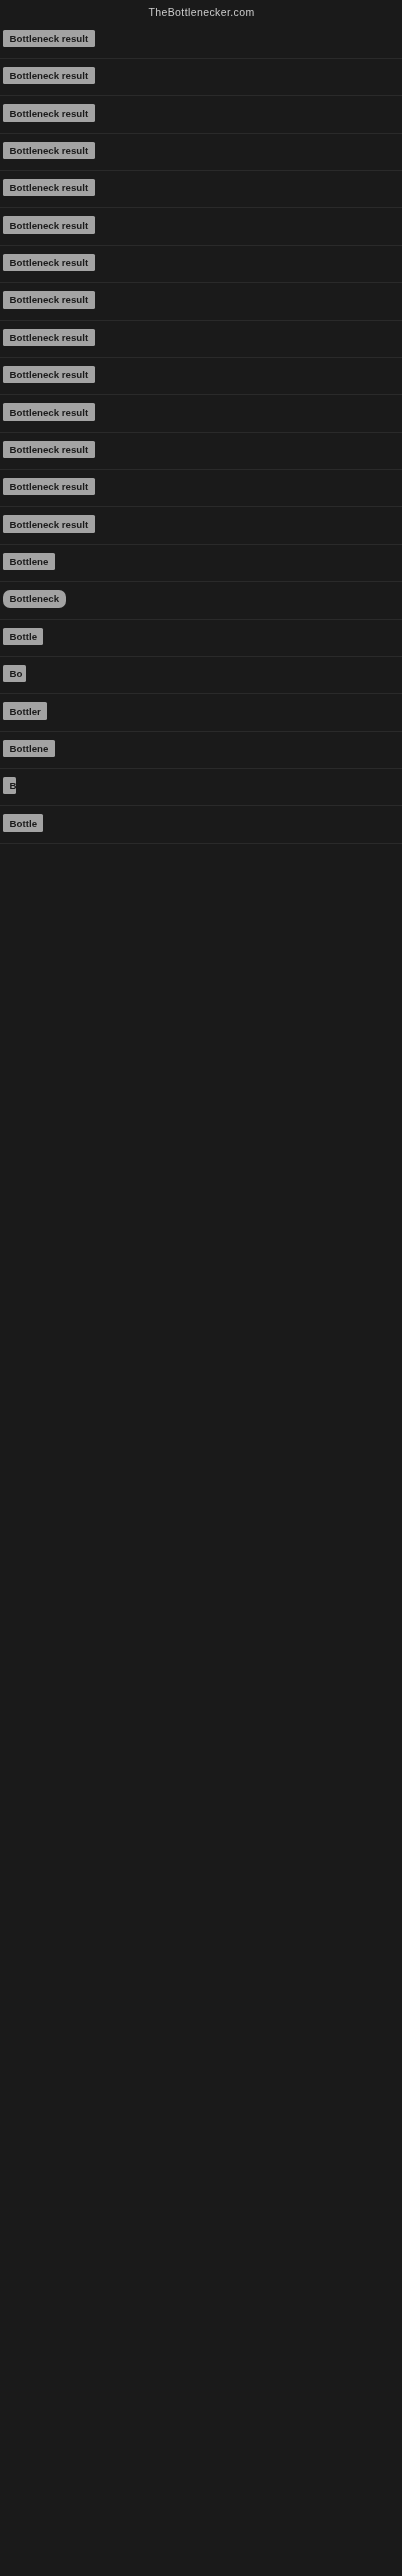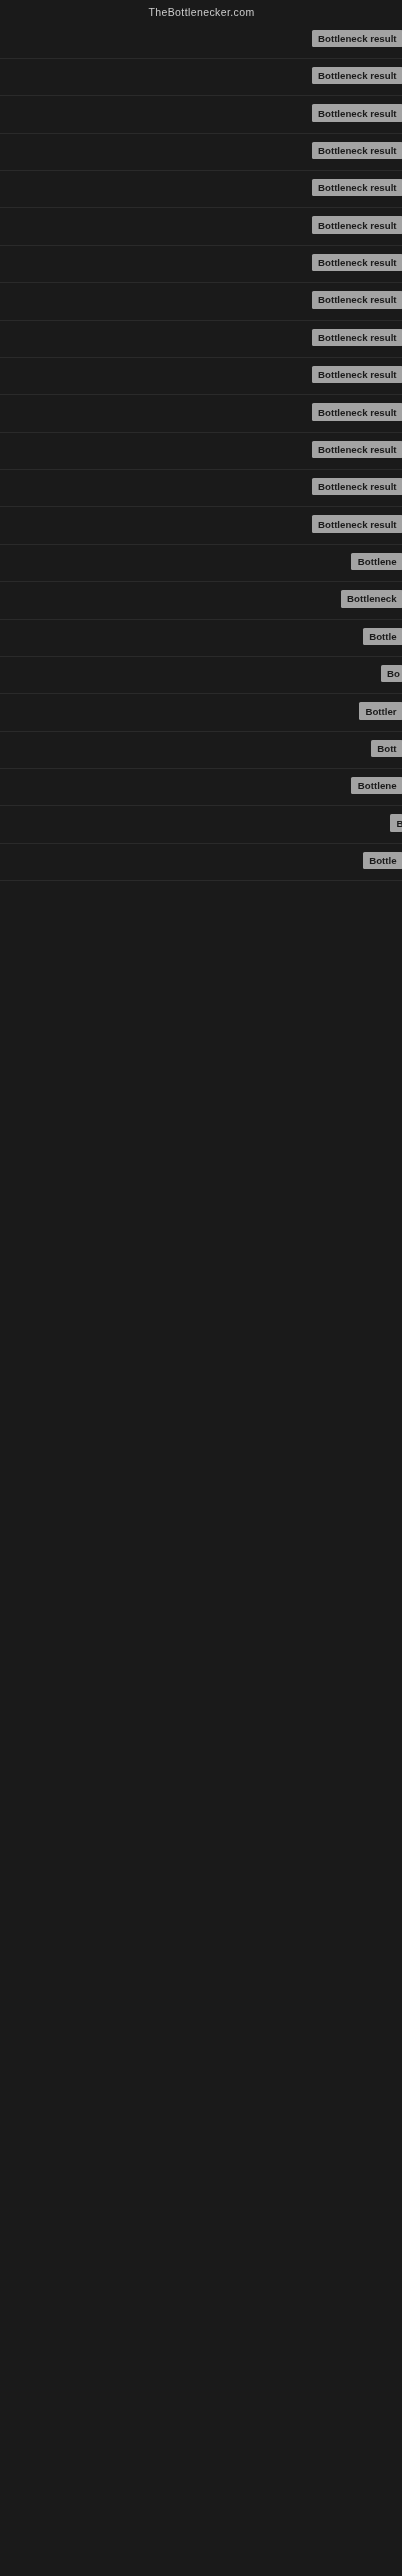--- a/index.html
+++ b/index.html
@@ -1,19 +1,18 @@
 <!DOCTYPE html>
 <html style="font-size:13px"><head>
   <meta charset="utf-8">
   <style>
     * {
       margin: 0;
       padding: 0;
       box-sizing: border-box;
-      text-align: right;
     }
 
     body {
       background-color: #1a1a1a;
       width: 403px;
       min-height: 2576px;
       font-family: Arial, sans-serif;
       position: relative;
     }
 
@@ -58,22 +57,21 @@
     <div class="row"><span class="bottleneck-label" style="max-width: 97px;">Bottleneck result</span></div>
     <div class="row"><span class="bottleneck-label" style="max-width: 97px;">Bottleneck result</span></div>
     <div class="row"><span class="bottleneck-label" style="max-width: 97px;">Bottleneck result</span></div>
     <div class="row"><span class="bottleneck-label" style="max-width: 97px;">Bottleneck result</span></div>
     <div class="row"><span class="bottleneck-label" style="max-width: 97px;">Bottleneck result</span></div>
     <div class="row"><span class="bottleneck-label" style="max-width: 97px;">Bottleneck result</span></div>
     <div class="row"><span class="bottleneck-label" style="max-width: 93px;">Bottleneck result</span></div>
     <div class="row"><span class="bottleneck-label" style="max-width: 97px;">Bottleneck result</span></div>
     <div class="row"><span class="bottleneck-label" style="max-width: 93px;">Bottleneck result</span></div>
     <div class="row"><span class="bottleneck-label" style="max-width: 58px;">Bottlene</span></div>
-    <div class="row"><span class="bottleneck-label" style="max-width: 64px;">Bottleneck</span></div>
+    <div class="row"><span class="bottleneck-label" style="max-width: 64px; border-radius: 7px;">Bottleneck</span></div>
     <div class="row"><span class="bottleneck-label" style="max-width: 44px;">Bottle</span></div>
     <div class="row"><span class="bottleneck-label" style="max-width: 22.5px;">Bo</span></div>
     <div class="row"><span class="bottleneck-label" style="max-width: 45px;">Bottler</span></div>
-    <div class="row"><span class="bottleneck-label" style="max-width: 34px;">Bott</span></div>
     <div class="row"><span class="bottleneck-label" style="max-width: 55px;">Bottlene</span></div>
     <div class="row"><span class="bottleneck-label" style="max-width: 13px;">B</span></div>
     <div class="row"><span class="bottleneck-label" style="max-width: 42px;">Bottle</span></div>
   </div>
 
 
 </body></html>

